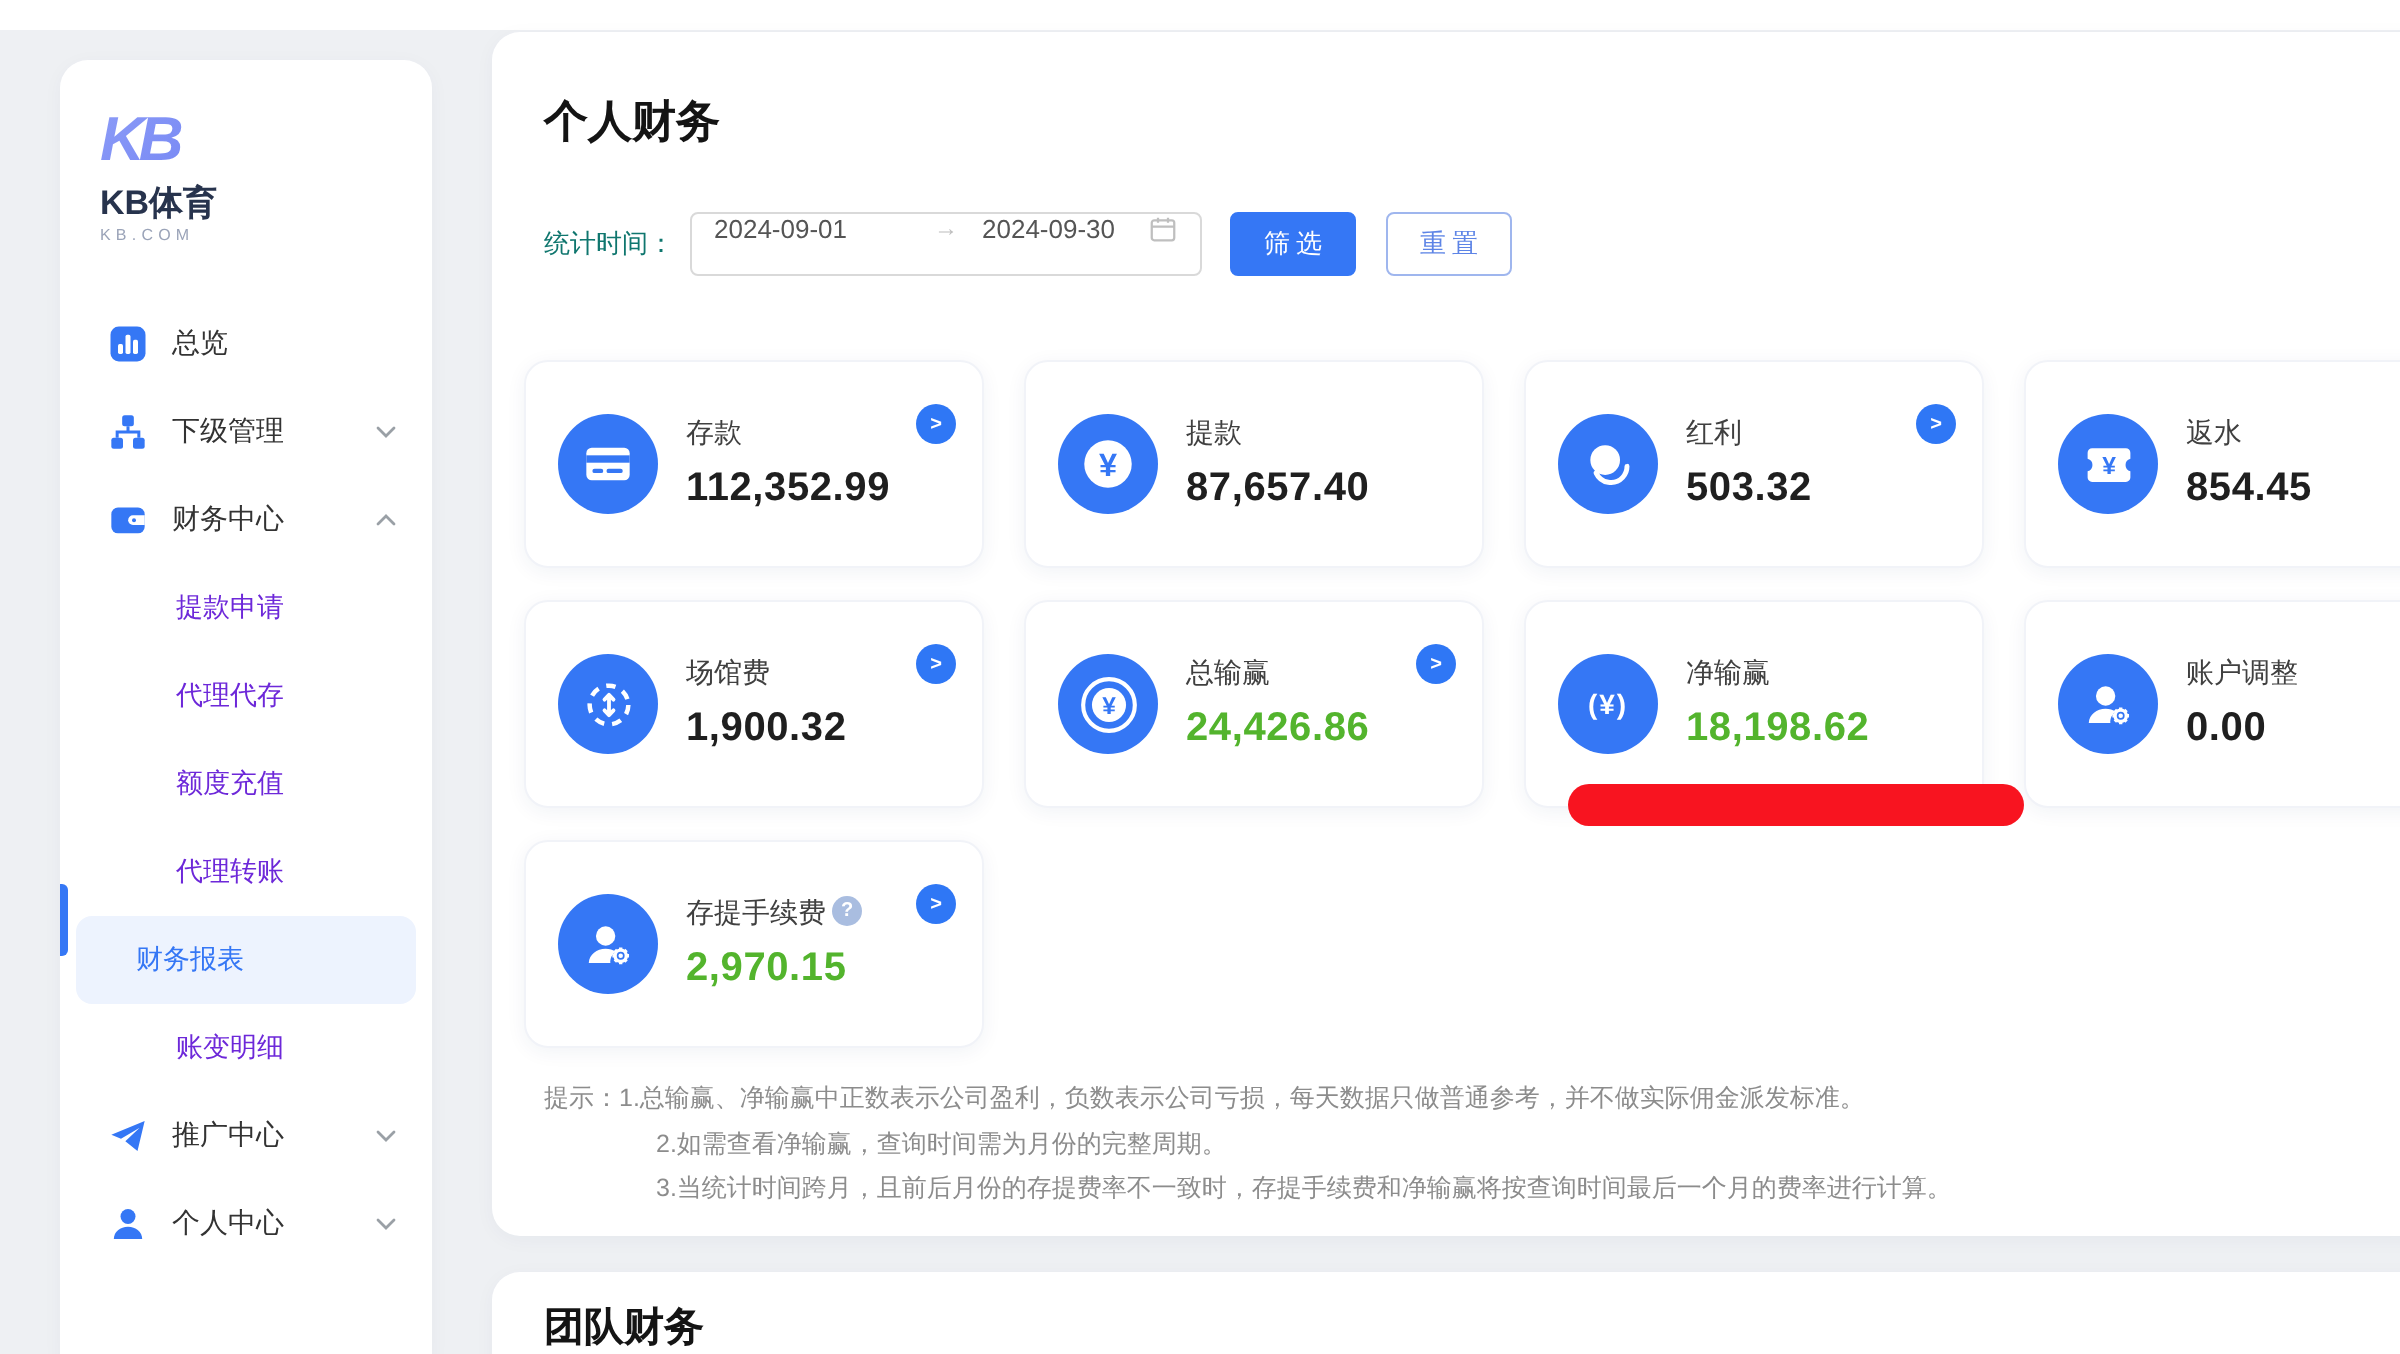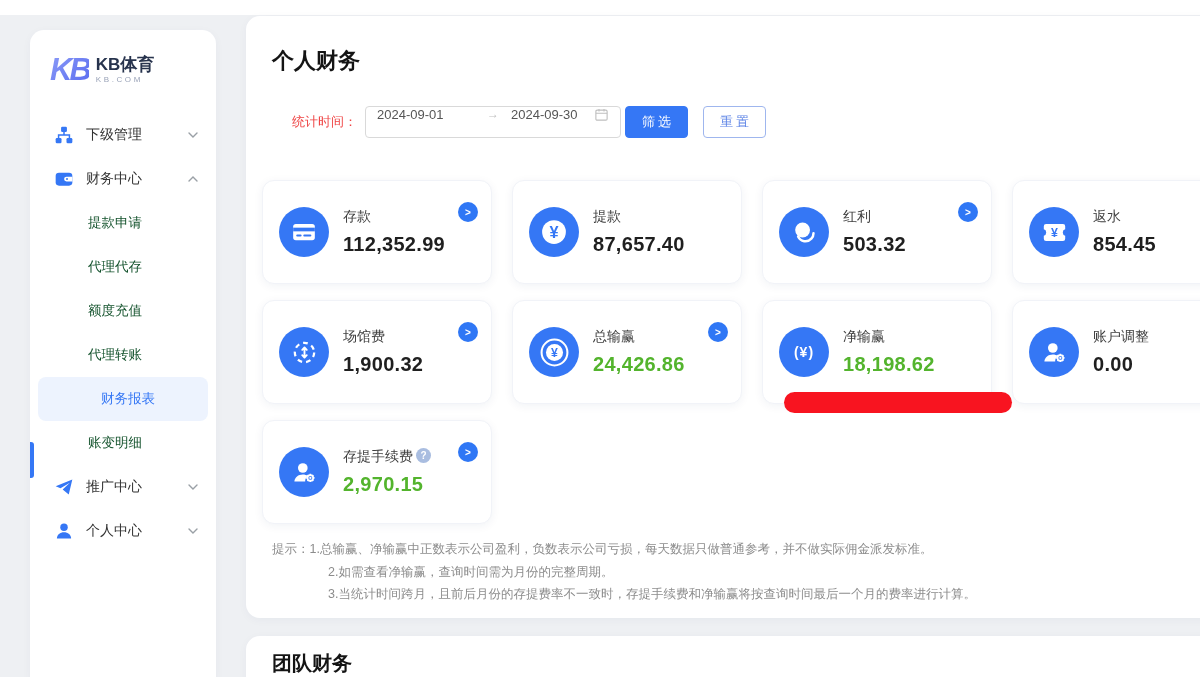--- a/index.html
+++ b/index.html
@@ -4,57 +4,57 @@
 <style>
   html,body{margin:0;padding:0;width:1200px;height:677px;overflow:hidden;
     background:#eef0f3;font-family:"Liberation Sans",sans-serif;position:relative;}
   *{box-sizing:border-box;}
 
   .top-strip{position:absolute;top:0;left:0;width:1200px;height:15px;background:#fff;}
 
   
   .sidebar{position:absolute;left:30px;top:30px;width:186px;height:660px;
     background:#fff;border-radius:14px;box-shadow:0 2px 10px rgba(20,40,90,.04);}
-  .logo-row{display:flex;align-items:center;gap:7px;padding:24px 0 0 20px;}
+  .logo-row{display:flex;gap:7px;padding:24px 0 0 20px;flex-direction:column;}
   .logo-mark{font-size:31px;font-weight:800;font-style:italic;letter-spacing:-3px;
     background:linear-gradient(135deg,#8b9bf7 0%,#5a6cf0 100%);
     -webkit-background-clip:text;background-clip:text;color:transparent;line-height:1;}
   .brand-col{display:flex;flex-direction:column;line-height:1.15;}
   .brand-name{font-size:17px;font-weight:bold;color:#27334d;}
   .brand-domain{font-size:8px;color:#9aa3b8;letter-spacing:2.6px;margin-top:1px;}
 
   .menu{margin-top:28px;position:relative;}
   .menu-item{position:relative;height:44px;display:flex;align-items:center;
     padding:0 18px 0 24px;font-size:14px;color:#333;cursor:pointer;}
-  .menu-item.sub{padding-left:58px;font-size:13.5px;color:#14532d;}
+  .menu-item.sub{padding-left:58px;font-size:13.5px;color:#6d28d9;}
   .menu-item.active{margin:0 8px;border-radius:8px;background:#edf3fe;
-    padding-left:63px;color:#3577f5;}
+    padding-left:30px;color:#3577f5;}
   .mi-icon{width:20px;height:20px;margin-right:12px;display:flex;align-items:center;}
   .mi-label{white-space:nowrap;}
   .chev{margin-left:auto;display:flex;align-items:center;}
   .chev.up svg{transform:rotate(180deg);}
   .active-bar{position:absolute;left:0;top:412px;width:4px;height:36px;
     background:#3577f5;border-radius:0 3px 3px 0;}
 
   
   .main-card{position:absolute;left:246px;top:16px;width:974px;height:602px;
     background:#fff;border-radius:14px;box-shadow:0 2px 10px rgba(20,40,90,.04);}
   .pf-title{position:absolute;left:26px;top:30px;font-size:22px;font-weight:bold;color:#141414;}
 
   .filter-row{position:absolute;left:26px;top:90px;display:flex;align-items:center;height:32px;}
-  .filter-label{font-size:13px;color:#ef4444;margin-right:8px;white-space:nowrap;margin-left:20px;}
+  .filter-label{font-size:13px;color:#0f766e;margin-right:8px;white-space:nowrap;}
   .date-range{width:256px;height:32px;border:1px solid #d9d9d9;border-radius:4px;
     display:flex;align-items:flex-start;padding:0 11px;background:#fff;cursor:pointer;}
   .date-start{font-size:13px;color:#555;width:104px;}
   .date-arrow{font-size:12px;color:#bfbfbf;width:24px;text-align:center;}
   .date-end{font-size:13px;color:#555;margin-left:6px;}
   .cal-icon{margin-left:auto;display:flex;align-items:center;}
   .btn{height:32px;border-radius:4px;font-size:13px;letter-spacing:3px;padding:0 13px 0 16px;
     cursor:pointer;font-family:"Liberation Sans",sans-serif;display:flex;align-items:center;}
-  .btn-filter{margin-left:4px;background:#3577f5;border:1px solid #3577f5;color:#fff;}
+  .btn-filter{margin-left:14px;background:#3577f5;border:1px solid #3577f5;color:#fff;}
   .btn-reset{margin-left:15px;background:#fff;border:1px solid #9fb6ee;color:#5d84e6;}
 
   
   .cards{position:absolute;left:16px;top:164px;width:992px;display:flex;flex-wrap:wrap;
     gap:16px 20px;}
   .card{width:230px;height:104px;background:#fff;border-radius:12px;position:relative;
     display:flex;align-items:center;padding-left:16px;border:1px solid #f1f3f8;
     box-shadow:0 2px 10px rgba(25,50,110,.06);}
   .card-icon{width:50px;height:50px;border-radius:50%;background:#3577f5;flex:none;
     display:flex;align-items:center;justify-content:center;}
@@ -94,20 +94,31 @@
     <span class="logo-mark">KB</span>
     <span class="brand-col">
       <span class="brand-name">KB体育</span>
       <span class="brand-domain">KB.COM</span>
     </span>
   </div>
   <div class="menu" id="menu">
       <div class="menu-item">
         <span class="mi-icon">
           <svg viewBox="0 0 24 24" width="20" height="20">
+            <rect x="1.5" y="1.5" width="21" height="21" rx="5" fill="#3577f5"></rect>
+            <rect x="6" y="12" width="3" height="6" rx="1" fill="#fff"></rect>
+            <rect x="10.5" y="6.5" width="3" height="11.5" rx="1" fill="#fff"></rect>
+            <rect x="15" y="9.5" width="3" height="8.5" rx="1" fill="#fff"></rect>
+          </svg>
+        </span>
+        <span class="mi-label">总览</span>
+      </div>
+      <div class="menu-item">
+        <span class="mi-icon">
+          <svg viewBox="0 0 24 24" width="20" height="20">
             <g fill="#3577f5">
               <rect x="8.5" y="2" width="7" height="6.5" rx="1.5"></rect>
               <rect x="2" y="15.5" width="7" height="6.5" rx="1.5"></rect>
               <rect x="15" y="15.5" width="7" height="6.5" rx="1.5"></rect>
             </g>
             <path d="M12 8.5V12M5.5 15.5V12h13v3.5" stroke="#3577f5" stroke-width="1.8" fill="none"></path>
           </svg>
         </span>
         <span class="mi-label">下级管理</span>
         <span class="chev down">

